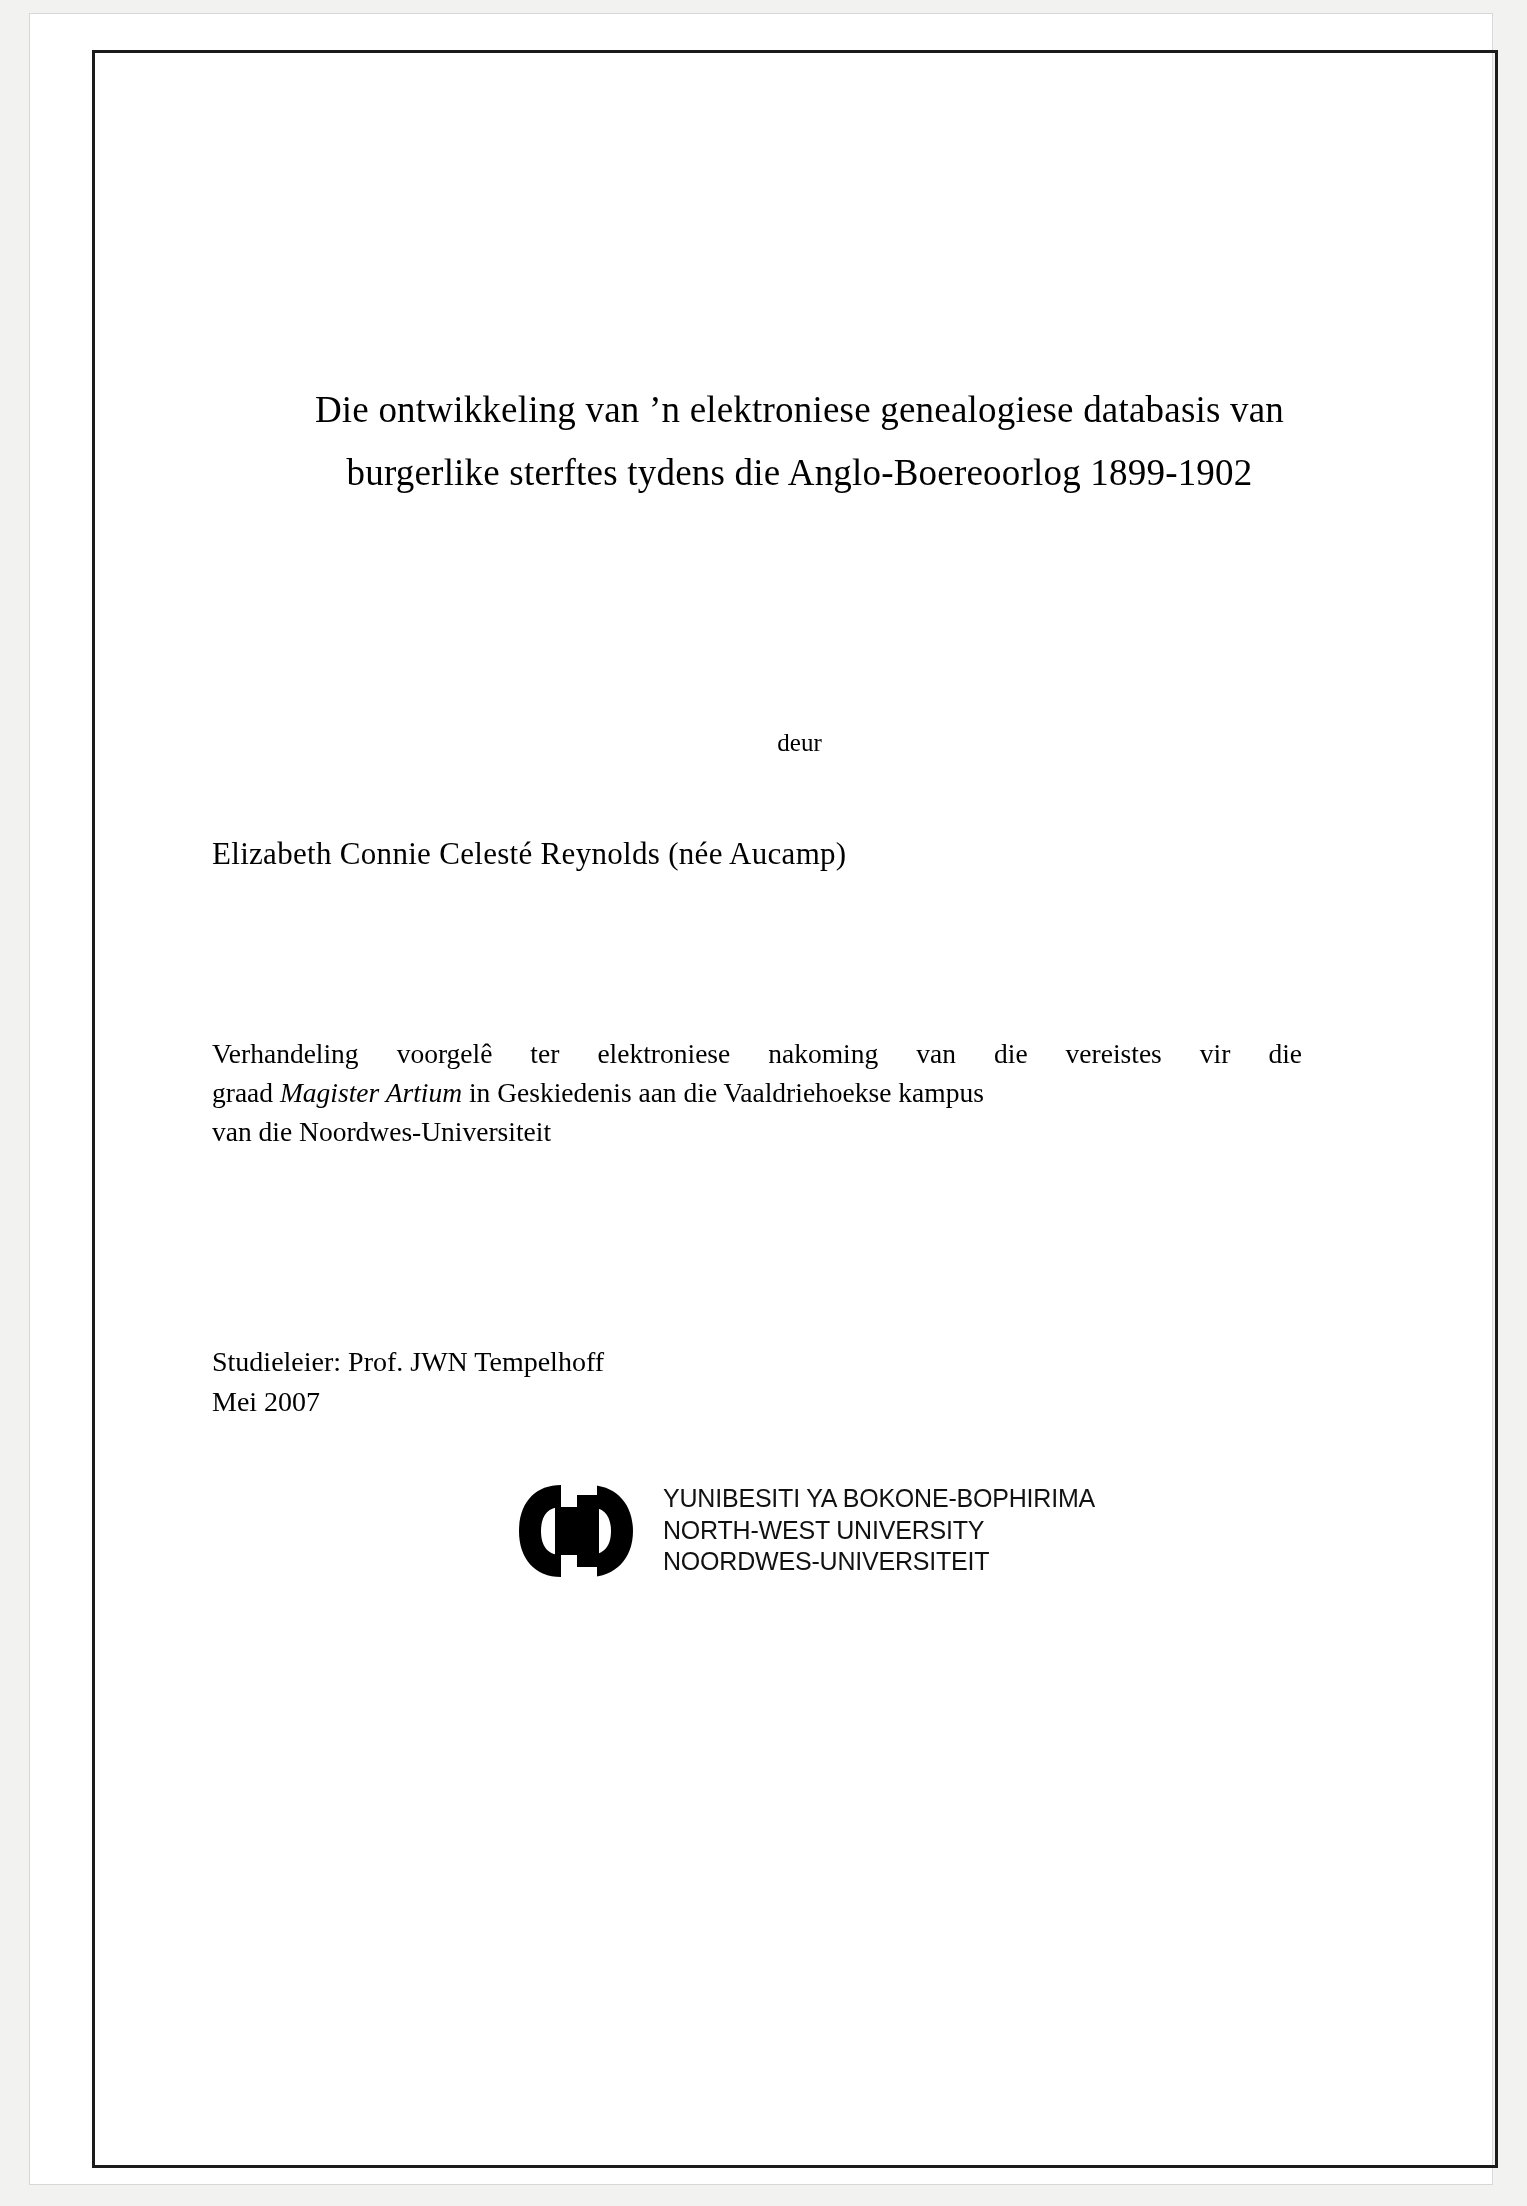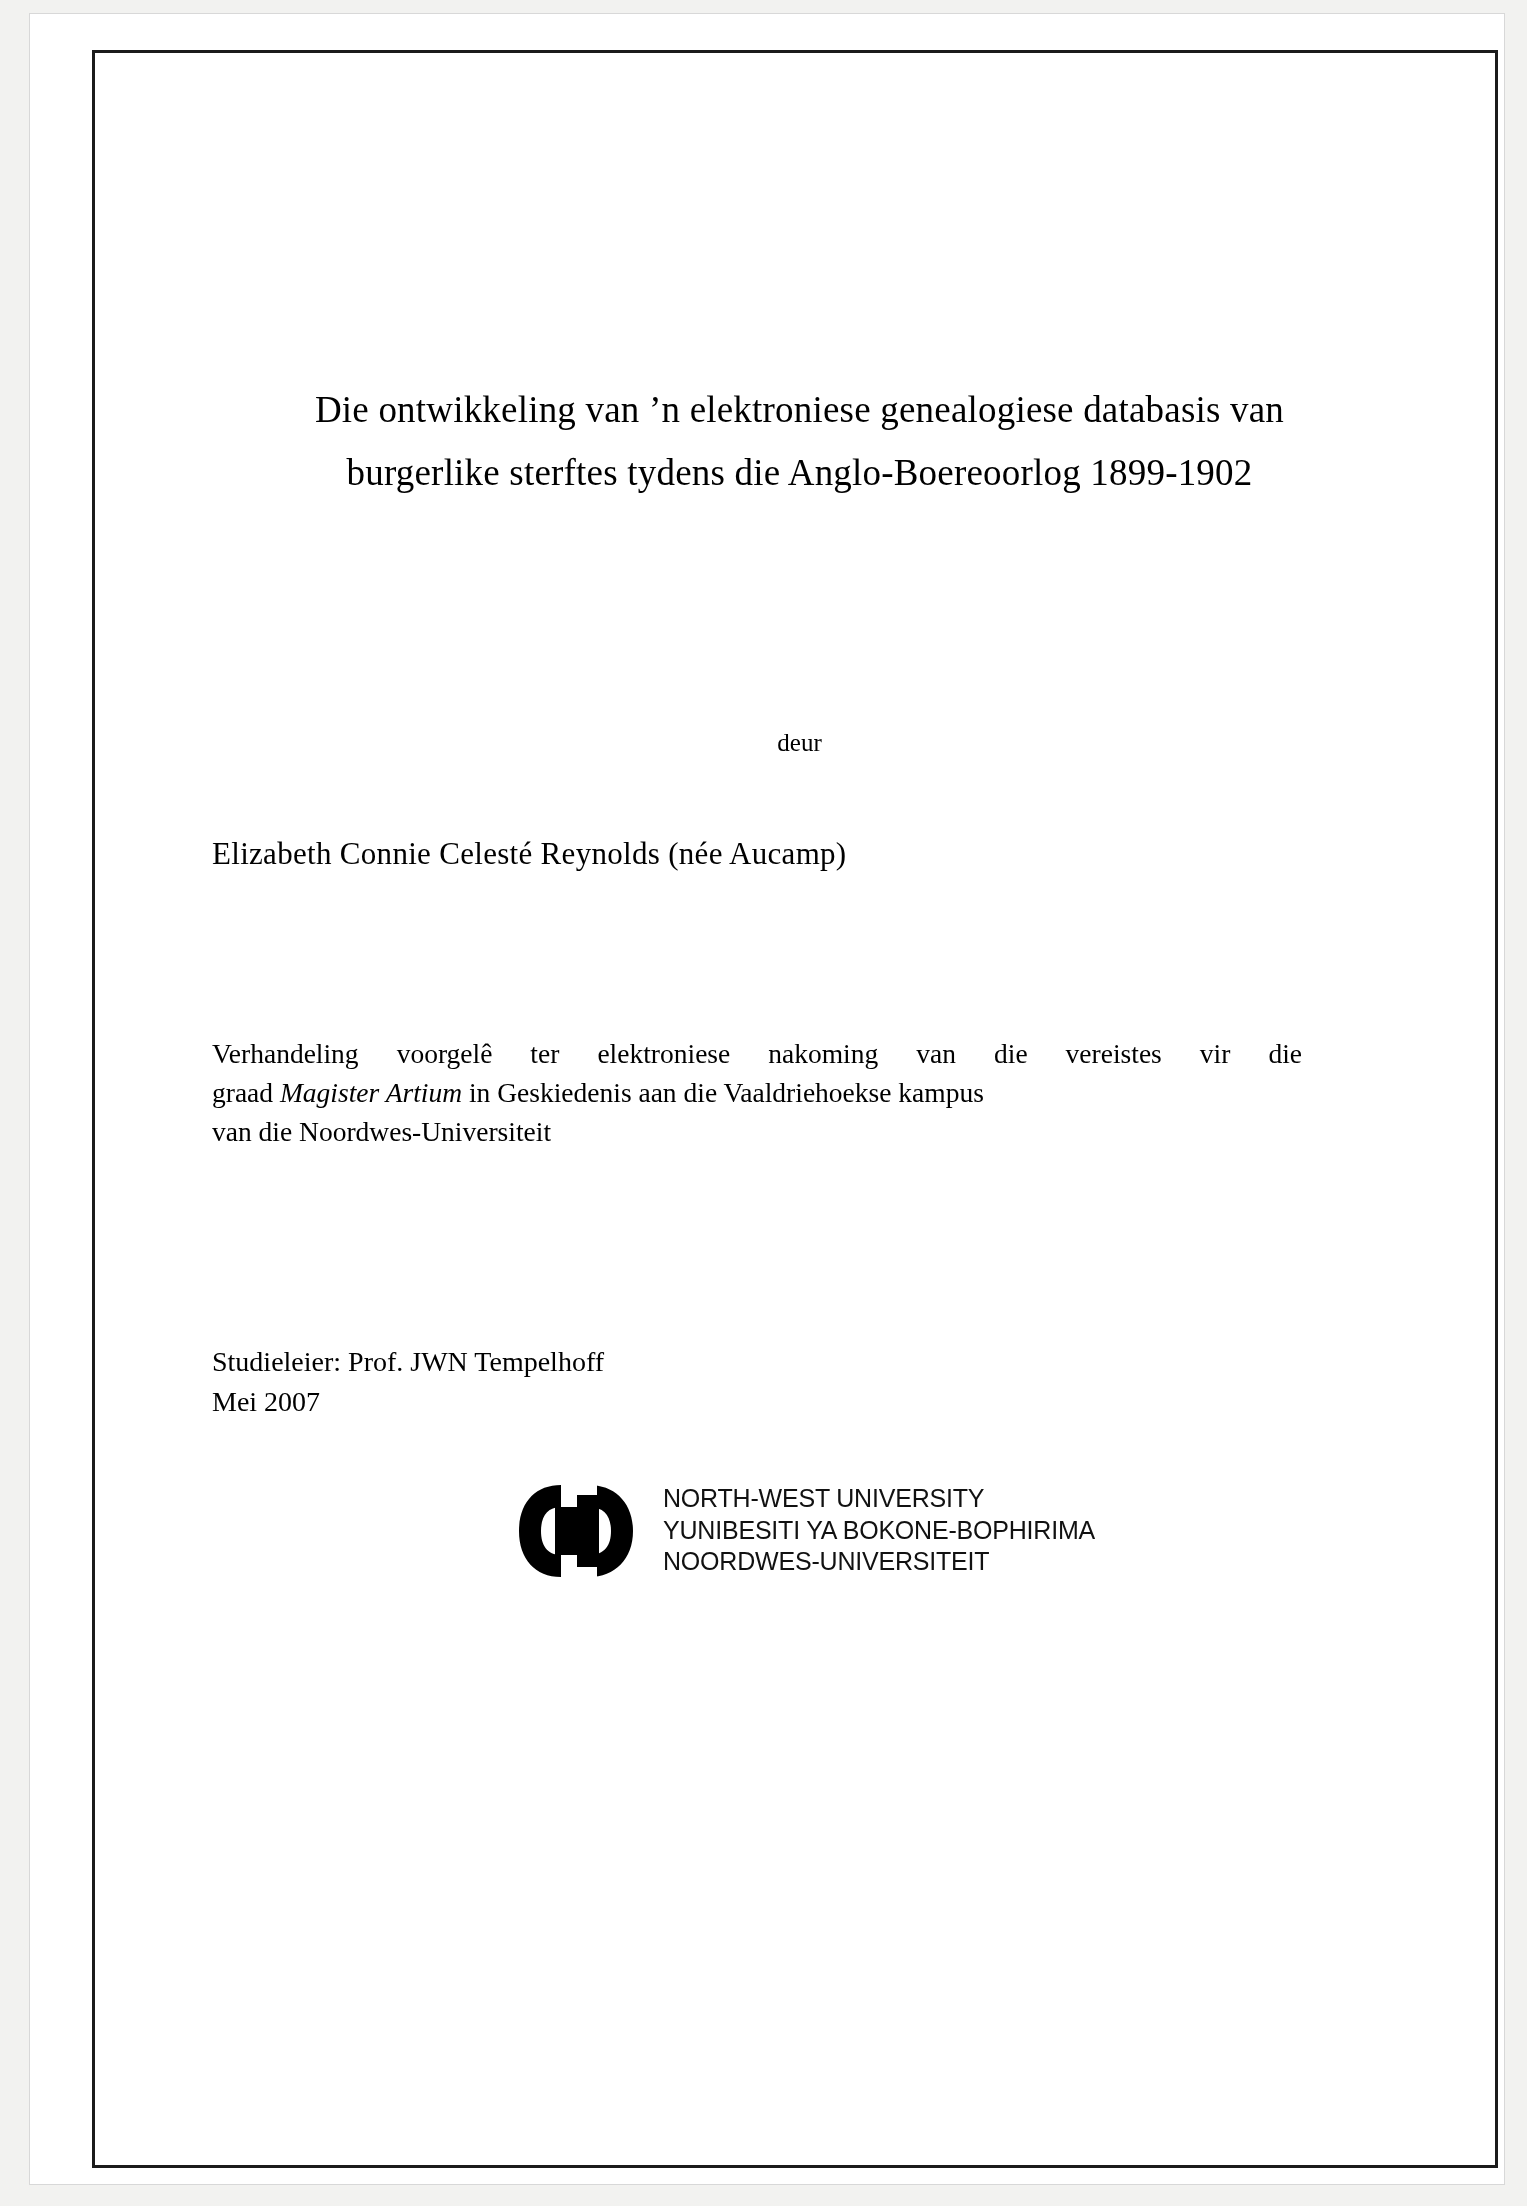--- a/index.html
+++ b/index.html
@@ -23,21 +23,20 @@
     background: #f2f2f0;
   }
   .paper {
     position: absolute;
     left: 30px;
     top: 14px;
     width: 1462px;
     height: 2170px;
     background: #ffffff;
     box-shadow: 0 0 0 1px #d8d8d8;
-    padding-left: 12px;
   }
   .frame {
     position: absolute;
     left: 62px;
     top: 36px;
     width: 1406px;
     height: 2118px;
     border: 3px solid #1b1b1b;
     box-sizing: border-box;
     background: transparent;
@@ -166,21 +165,21 @@
 
       <div class="logo-block">
         <svg class="logo-mark" viewBox="0 0 132 96">
           <path d="M46 2 C20 2 4 20 4 48 C4 76 20 94 46 94 L46 72 C32 72 26 62 26 48 C26 34 32 24 46 24 Z" fill="#000000"></path>
           <rect x="40" y="24" width="34" height="48" fill="#000000"></rect>
           <path d="M74 2 C100 2 118 20 118 48 C118 76 100 94 74 94 L74 72 C90 72 96 62 96 48 C96 34 90 24 74 24 Z" fill="#000000"></path>
           <rect x="66" y="0" width="16" height="96" fill="#ffffff"></rect>
           <rect x="62" y="12" width="22" height="72" fill="#000000"></rect>
         </svg>
         <div class="logo-text">
+          <span>YUNIBESITI YA BOKONE-BOPHIRIMA</span>
           <span>NORTH-WEST UNIVERSITY</span>
-          <span>YUNIBESITI YA BOKONE-BOPHIRIMA</span>
           <span>NOORDWES-UNIVERSITEIT</span>
         </div>
       </div>
 
     </div>
   </div>
 </div>
 
 </body></html>

